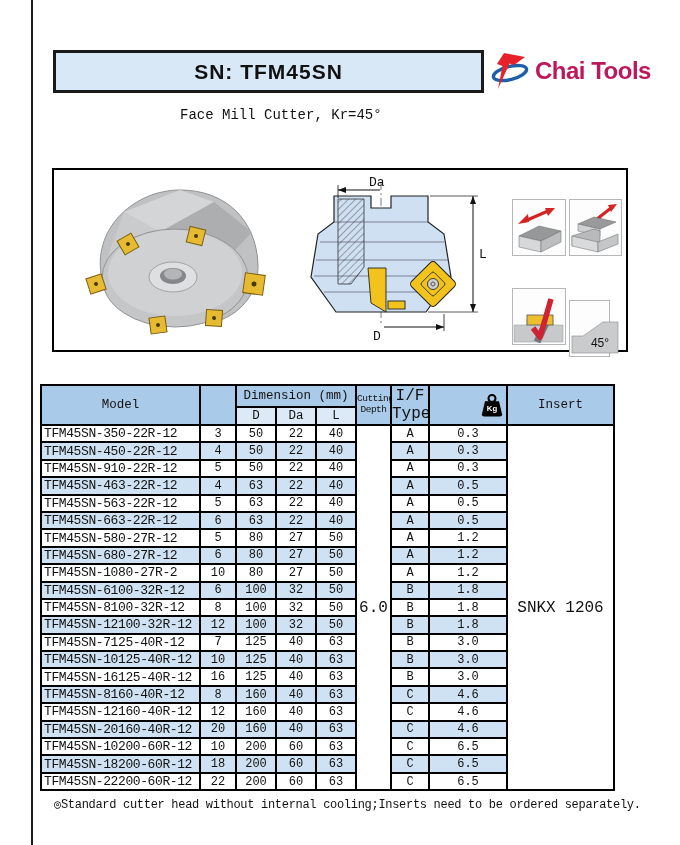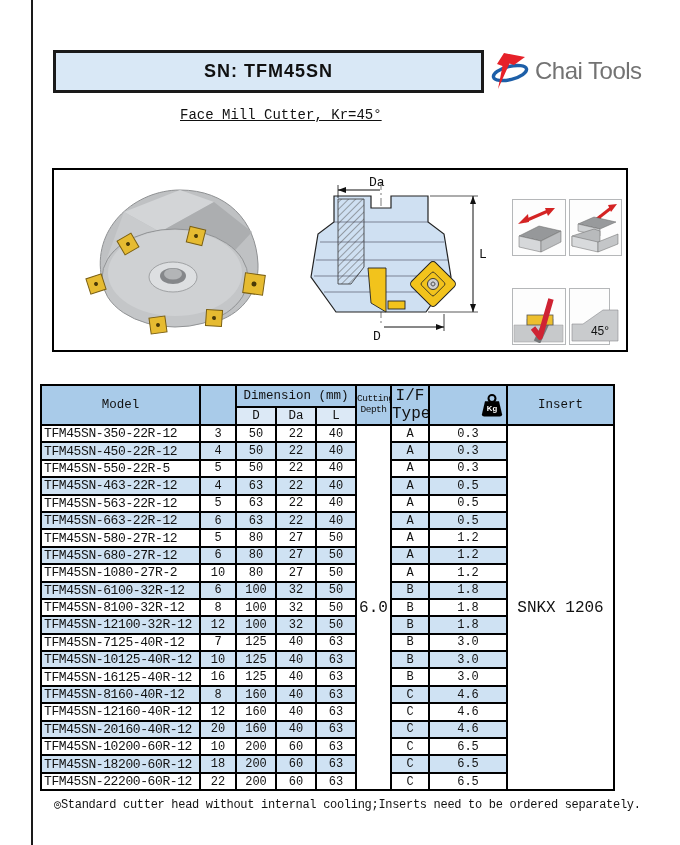--- a/index.html
+++ b/index.html
@@ -12,44 +12,44 @@
   .left-rule { position:absolute; left:31px; top:0; width:2px; height:845px; background:#1a1a1a; }
 
   
   .sn-box {
     position:absolute; left:53px; top:50px; width:431px; height:43px;
     background:#d9e8f6; border:3px solid #1a1a1a;
     display:flex; align-items:center; justify-content:center;
   }
   .sn-box span {
     font-family:"Liberation Sans","DejaVu Sans",sans-serif;
-    font-weight:bold; font-size:18px; letter-spacing:1px; color:#111;
+    font-weight:bold; font-size:21px; letter-spacing:1px; color:#111;
   }
   .logo { position:absolute; left:489px; top:52px; display:flex; align-items:center; }
   .logo-text {
     font-family:"Liberation Sans","DejaVu Sans",sans-serif;
-    font-weight:normal; font-size:24px; letter-spacing:-0.5px; color:#737373; margin-left:2px;
-  }
-  .subtitle { position:absolute; left:180px; top:107px; font-size:14px; color:#111;text-decoration:underline; }
+    font-weight:bold; font-size:24px; letter-spacing:-0.5px; color:#be185d; margin-left:2px;
+  }
+  .subtitle { position:absolute; left:180px; top:107px; font-size:14px; color:#111; }
 
   
   .figure-panel {
     position:absolute; left:52px; top:168px; width:576px; height:184px;
     border:2.5px solid #000; background:#fff;
   }
   .photo-svg { position:absolute; left:14px; top:4px; }
   .drawing-svg { position:absolute; left:222px; top:2px; }
   .app-box {
     position:absolute; width:54px; height:57px; border:1.5px solid #b5b7b9; background:#fdfdfd;
   }
   .app-box svg { display:block; }
   #box1 { left:458px; top:29px; }
   #box2 { left:515px; top:29px; width:53px; }
   #box3 { left:458px; top:118px; }
-  #box4 { left:515px; top:118px; width:41px; }
+  #box4 { left:515px; top:130px; width:41px; }
 
   
   table.spec {
     position:absolute; left:40px; top:384px; width:573px;
     border-collapse:collapse; table-layout:fixed;
     font-family:"Liberation Mono","DejaVu Sans Mono",monospace;
   }
   table.spec th, table.spec td {
     border:2px solid #000; text-align:center; vertical-align:middle;
     padding:0; overflow:hidden; white-space:nowrap;
@@ -280,21 +280,21 @@
         <tr class="alt">
           <td class="model">TFM45SN-450-22R-12</td>
           <td>4</td>
           <td>50</td>
           <td>22</td>
           <td>40</td>
           <td>A</td>
           <td>0.3</td>
         </tr>
         <tr>
-          <td class="model">TFM45SN-550-22R-5</td>
+          <td class="model">TFM45SN-910-22R-12</td>
           <td>5</td>
           <td>50</td>
           <td>22</td>
           <td>40</td>
           <td>A</td>
           <td>0.3</td>
         </tr>
         <tr class="alt">
           <td class="model">TFM45SN-463-22R-12</td>
           <td>4</td>

